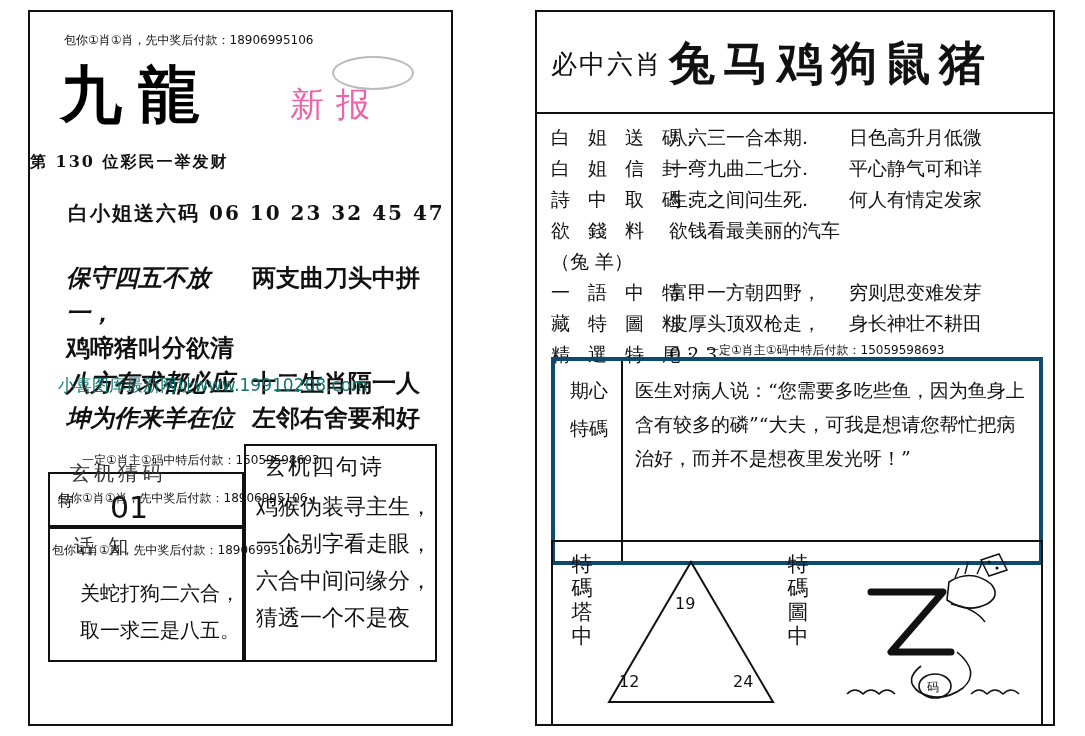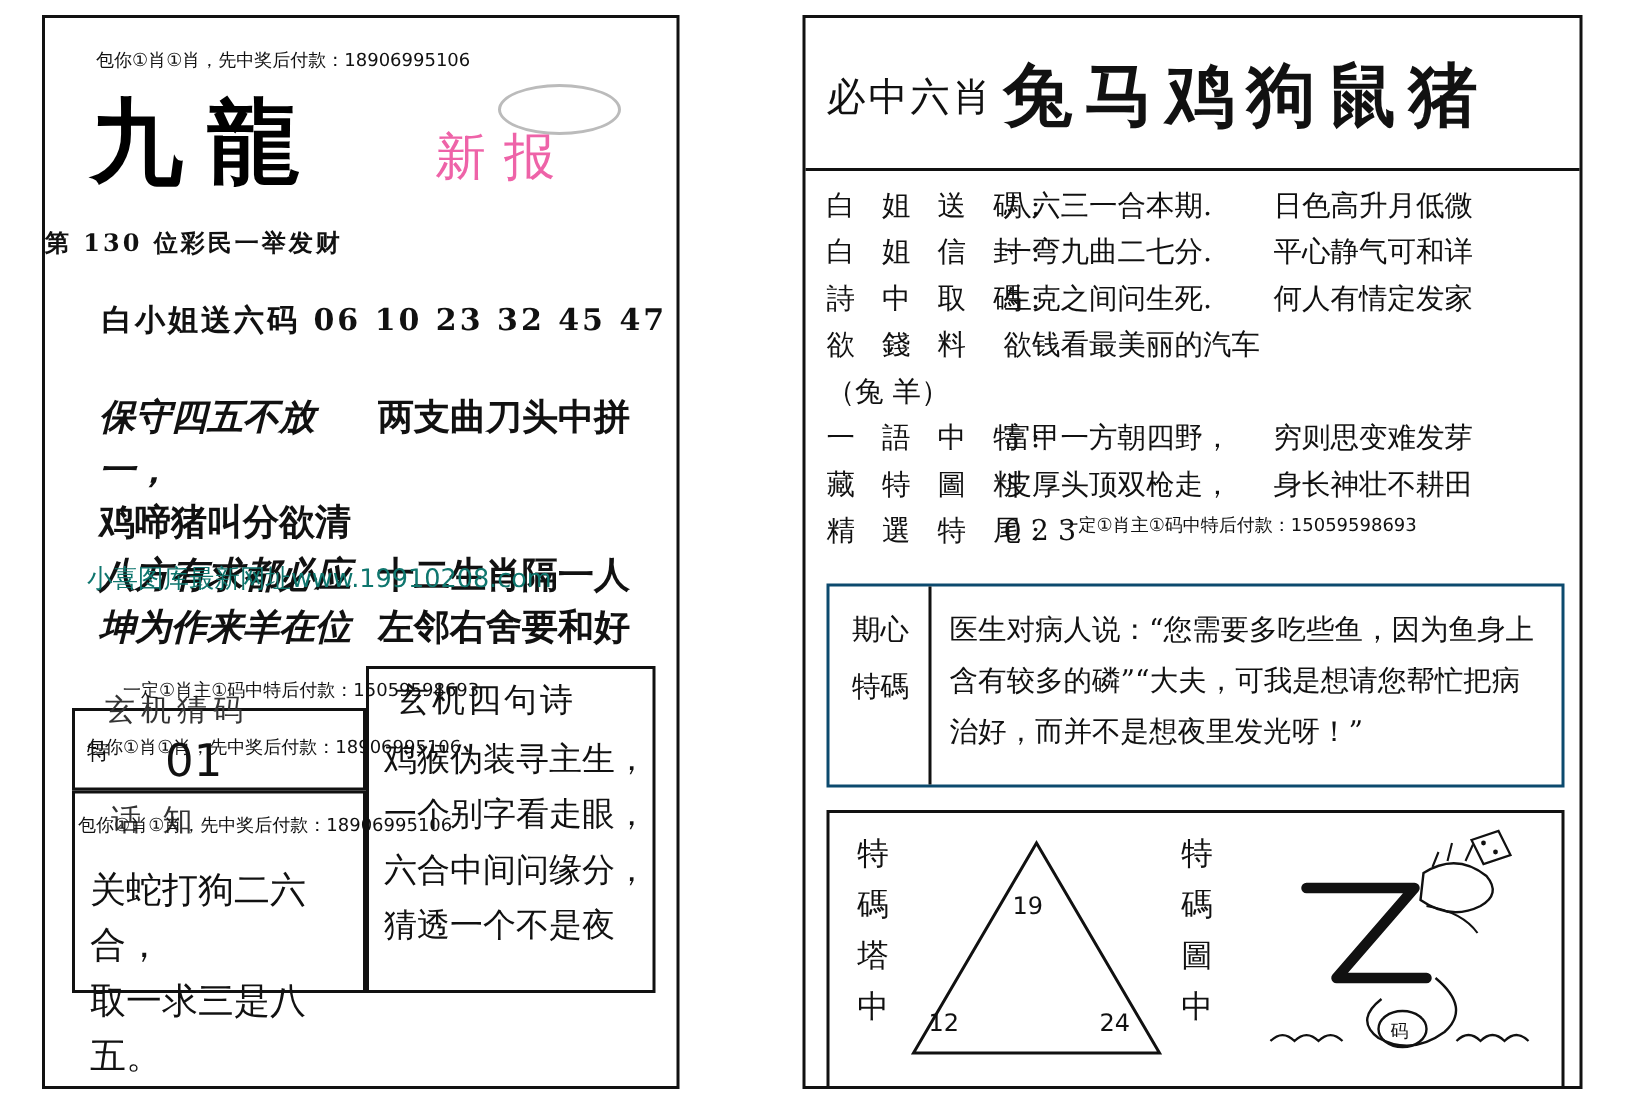--- a/index.html
+++ b/index.html
@@ -86,21 +86,21 @@
     letter-spacing:2px;
   }
   .rbox-lines{
     position:absolute;left:10px;top:42px;width:176px;
     font-family:"DejaVu Serif","Liberation Serif",serif;
     font-size:22px;line-height:37px;
   }
   .lbox2-lines{
     position:absolute;left:10px;top:46px;width:180px;
     font-family:"DejaVu Serif","Liberation Serif",serif;
-    font-size:24px;line-height:37px;
+    font-size:20px;line-height:37px;text-align:right;
   }
   .huaji{
     position:absolute;left:10px;top:14px;font-size:20px;
     font-family:"DejaVu Serif","Liberation Serif",serif;
     letter-spacing:4px;color:#333;
   }
   .promo-b1{left:52px;top:440px;}
   .promo-b2{left:28px;top:478px;}
   .promo-b3{left:22px;top:530px;}
 
@@ -127,43 +127,43 @@
   }
   .rrow{
     display:flex;font-family:"DejaVu Serif","Liberation Serif",serif;
     font-size:19px;line-height:31px;
   }
   .rk{width:118px;letter-spacing:6px;white-space:nowrap;}
   .rv1{width:180px;}
   .rv2{flex:1;}
   .promo-r{left:170px;top:330px;}
   .riddle-box{
-    position:absolute;left:14px;top:345px;width:492px;height:136px;
-    border:2px solid #0c4a6e;box-sizing:border-box;margin-top:32px;
+    position:absolute;left:14px;top:345px;width:492px;height:208px;
+    border:4px solid #0c4a6e;box-sizing:border-box;
   }
   .riddle-label{
     position:absolute;left:14px;top:10px;width:40px;
     font-family:"DejaVu Serif","Liberation Serif",serif;
     font-size:19px;line-height:38px;text-align:center;
   }
   .riddle-div{
     position:absolute;left:66px;top:0;bottom:0;width:2px;background:#111;
   }
   .riddle-text{
     position:absolute;left:80px;top:12px;right:10px;
     font-family:"DejaVu Serif","Liberation Serif",serif;
     font-size:19px;line-height:34px;
   }
   .bottom-box{
     position:absolute;left:14px;top:528px;width:492px;height:186px;
     border:2px solid #111;box-sizing:border-box;
   }
   .vlabel{
     position:absolute;font-family:"DejaVu Serif","Liberation Serif",serif;
-    font-size:21px;line-height:34px;text-align:center;width:26px;
+    font-size:21px;line-height:24px;text-align:center;width:26px;
   }
   .vlabel-a{left:16px;top:10px;}
   .vlabel-b{left:232px;top:10px;}
   .tri-num{position:absolute;font-size:16px;font-family:"DejaVu Sans","Liberation Sans",sans-serif;}
   svg{display:block;}
 </style>
 </head>
 <body>
 
 <div class="page">

